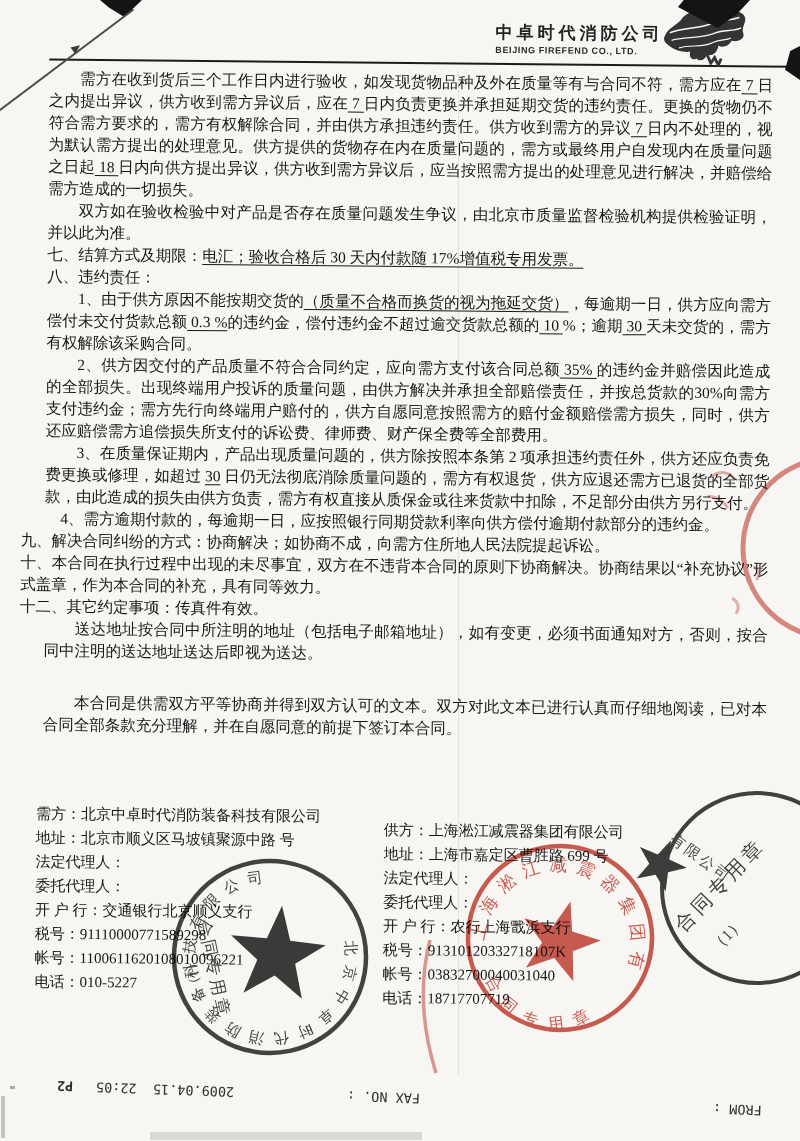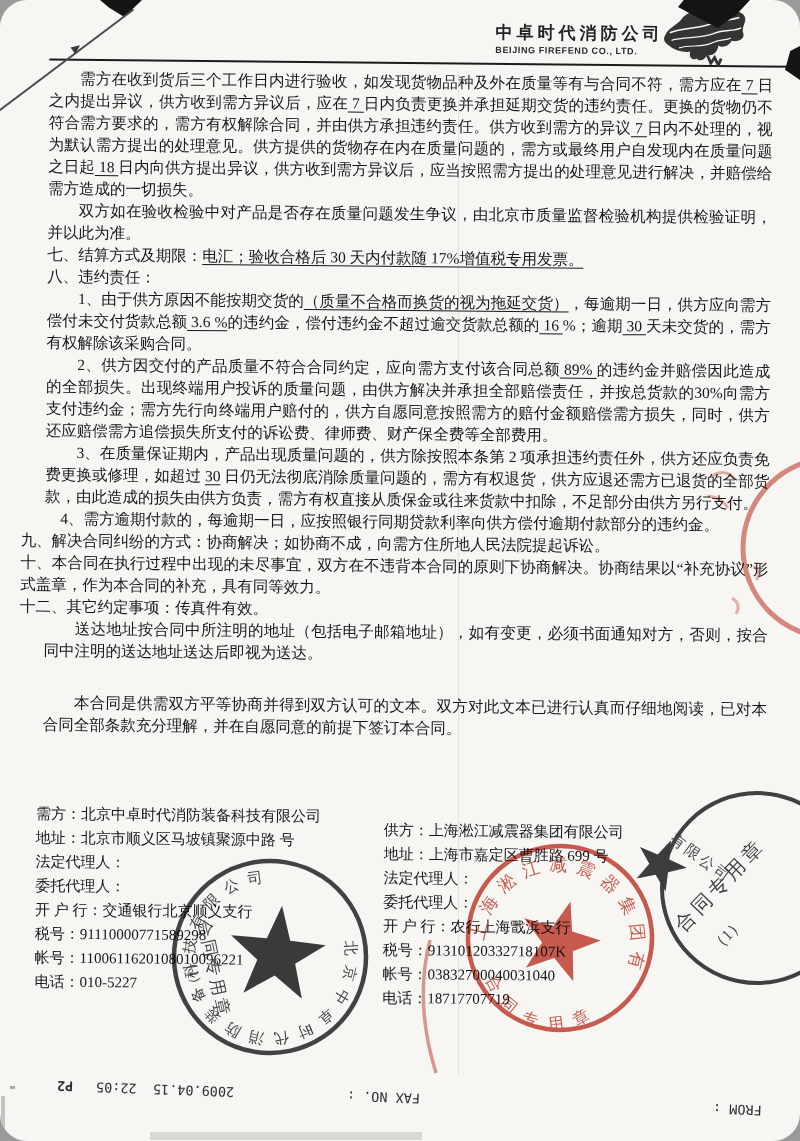--- a/index.html
+++ b/index.html
@@ -1,17 +1,17 @@
 <!DOCTYPE html>
 <html><head>
 <meta charset="utf-8">
 <style>
   html,body{margin:0;padding:0;background:#9a9a9a;}
   .page{position:relative;width:800px;height:1141px;margin:0 auto;background:#f7f6f2;overflow:hidden;
-        font-family:"Liberation Serif","DejaVu Serif",serif;color:#161616;border-radius:27px;}
+        font-family:"Liberation Serif","DejaVu Serif",serif;color:#161616;}
   .content{position:absolute;left:0;top:0;right:0;transform:rotate(0.55deg);transform-origin:50% 40%;}
 
   
   .header{position:relative;height:60px;}
   .brand{position:absolute;left:492px;top:20px;text-align:left;}
   .brand-cn{font-size:17px;font-weight:bold;letter-spacing:4px;color:#242424;font-family:"Liberation Sans",sans-serif;}
   .brand-en{font-size:9px;font-weight:bold;letter-spacing:.6px;color:#2a2a2a;font-family:"Liberation Sans",sans-serif;margin-top:1px;}
   .logo{position:absolute;left:652px;top:2px;}
   .rule{height:0;border-top:2.5px solid #1b1b1b;margin:2px 8px 0 46px;}
 
@@ -77,22 +77,22 @@
         <path d="M24,46 C36,42 50,46 60,40 C68,36 74,38 79,35" fill="none" stroke="#f7f6f2" stroke-width="1.2"></path>
       </svg>
     </div>
     <div class="rule"></div>
 
     <div class="bodytext">
       <p class="para indent">需方在收到货后三个工作日内进行验收，如发现货物品种及外在质量等有与合同不符，需方应在<u> 7 </u>日之内提出异议，供方收到需方异议后，应在<u> 7 </u>日内负责更换并承担延期交货的违约责任。更换的货物仍不符合需方要求的，需方有权解除合同，并由供方承担违约责任。供方收到需方的异议<u> 7 </u>日内不处理的，视为默认需方提出的处理意见。供方提供的货物存在内在质量问题的，需方或最终用户自发现内在质量问题之日起<u> 18 </u>日内向供方提出异议，供方收到需方异议后，应当按照需方提出的处理意见进行解决，并赔偿给需方造成的一切损失。</p>
       <p class="para indent">双方如在验收检验中对产品是否存在质量问题发生争议，由北京市质量监督检验机构提供检验证明，并以此为准。</p>
       <p class="para">七、结算方式及期限：<u>电汇；验收合格后 30 天内付款随 17%增值税专用发票。</u></p>
       <p class="para">八、违约责任：</p>
-      <p class="para indent">1、由于供方原因不能按期交货的<u>（质量不合格而换货的视为拖延交货）</u>，每逾期一日，供方应向需方偿付未交付货款总额<u> 3.6 %</u>的违约金，偿付违约金不超过逾交货款总额的<u> 16 </u>%；逾期<u> 30 </u>天未交货的，需方有权解除该采购合同。</p>
-      <p class="para indent">2、供方因交付的产品质量不符合合同约定，应向需方支付该合同总额<u> 89% </u>的违约金并赔偿因此造成的全部损失。出现终端用户投诉的质量问题，由供方解决并承担全部赔偿责任，并按总货款的30%向需方支付违约金；需方先行向终端用户赔付的，供方自愿同意按照需方的赔付金额赔偿需方损失，同时，供方还应赔偿需方追偿损失所支付的诉讼费、律师费、财产保全费等全部费用。</p>
+      <p class="para indent">1、由于供方原因不能按期交货的<u>（质量不合格而换货的视为拖延交货）</u>，每逾期一日，供方应向需方偿付未交付货款总额<u> 0.3 %</u>的违约金，偿付违约金不超过逾交货款总额的<u> 10 </u>%；逾期<u> 30 </u>天未交货的，需方有权解除该采购合同。</p>
+      <p class="para indent">2、供方因交付的产品质量不符合合同约定，应向需方支付该合同总额<u> 35% </u>的违约金并赔偿因此造成的全部损失。出现终端用户投诉的质量问题，由供方解决并承担全部赔偿责任，并按总货款的30%向需方支付违约金；需方先行向终端用户赔付的，供方自愿同意按照需方的赔付金额赔偿需方损失，同时，供方还应赔偿需方追偿损失所支付的诉讼费、律师费、财产保全费等全部费用。</p>
       <p class="para indent">3、在质量保证期内，产品出现质量问题的，供方除按照本条第 2 项承担违约责任外，供方还应负责免费更换或修理，如超过 <u>30</u> 日仍无法彻底消除质量问题的，需方有权退货，供方应退还需方已退货的全部货款，由此造成的损失由供方负责，需方有权直接从质保金或往来货款中扣除，不足部分由供方另行支付。</p>
       <p class="para item4">4、需方逾期付款的，每逾期一日，应按照银行同期贷款利率向供方偿付逾期付款部分的违约金。</p>
       <p class="para outdent">九、解决合同纠纷的方式：协商解决；如协商不成，向需方住所地人民法院提起诉讼。</p>
       <p class="para outdent">十、本合同在执行过程中出现的未尽事宜，双方在不违背本合同的原则下协商解决。协商结果以“补充协议”形式盖章，作为本合同的补充，具有同等效力。</p>
       <p class="para outdent">十二、其它约定事项：传真件有效。</p>
       <p class="para indent">送达地址按合同中所注明的地址（包括电子邮箱地址），如有变更，必须书面通知对方，否则，按合同中注明的送达地址送达后即视为送达。</p>
     </div>
 
     <div class="closing">本合同是供需双方平等协商并得到双方认可的文本。双方对此文本已进行认真而仔细地阅读，已对本合同全部条款充分理解，并在自愿同意的前提下签订本合同。</div>
 

